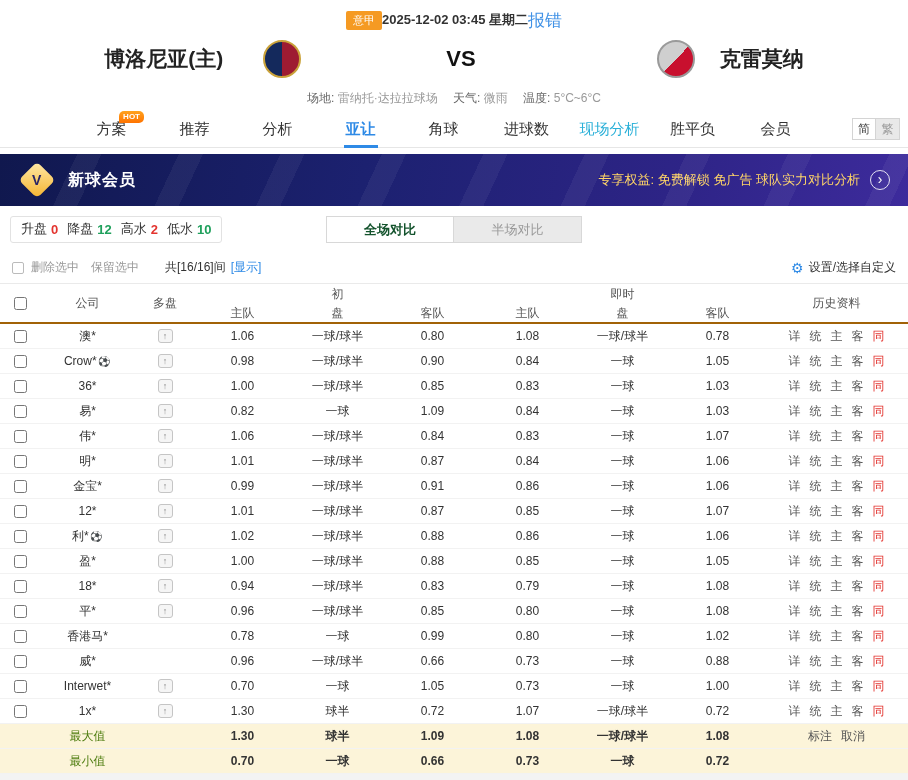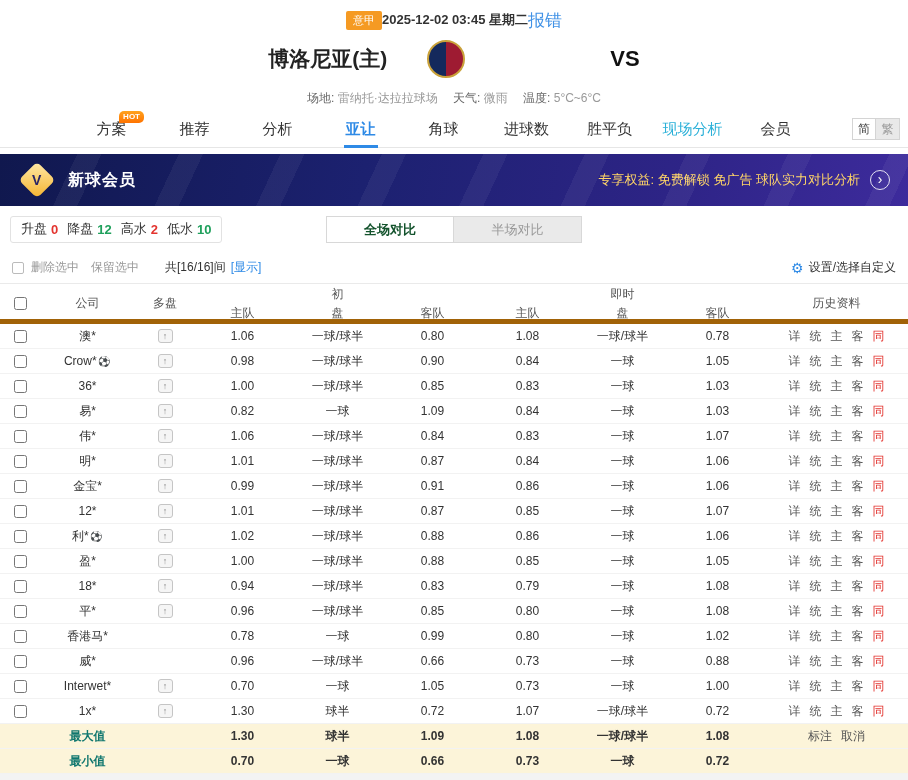--- a/index.html
+++ b/index.html
@@ -61,77 +61,81 @@
   .toolbar { height:32px; display:flex; align-items:center; padding:0 12px; border-bottom:1px solid #eaeaea; font-size:12px; color:#999; background:#fff; }
   .select-icon { width:12px; height:12px; border:1px solid #bbb; border-radius:2px; margin-right:7px; }
   .tb-btn { margin-right:12px; cursor:pointer; color:#999; }
   .count-text { color:#333; margin-left:14px; }
   .show-link { color:#2e8ae6; margin-left:5px; }
   .settings { margin-left:auto; display:flex; align-items:center; gap:5px; color:#333; cursor:pointer; }
   .gear-icon { color:#2e8ae6; font-size:14px; }
 
   
   .grid { display:grid; grid-template-columns:40px 95px 60px 95px 95px 95px 95px 95px 95px 1fr; }
-  .thead { grid-template-rows:20px 19px; height:40px; border-bottom:5px solid #a16207; font-size:12px; color:#555; }
+  .thead { grid-template-rows:20px 19px; height:40px; border-bottom:2px solid #a16207; font-size:12px; color:#555; }
   .th { display:flex; align-items:center; justify-content:center; }
   .rs1 { grid-column:1; grid-row:1/3; } .rs2 { grid-column:2; grid-row:1/3; }
   .rs3 { grid-column:3; grid-row:1/3; } .rs10 { grid-column:10; grid-row:1/3; }
   .g-init { grid-column:4/7; grid-row:1; } .g-live { grid-column:7/10; grid-row:1; }
   .s1{grid-column:4;grid-row:2} .s2{grid-column:5;grid-row:2} .s3{grid-column:6;grid-row:2}
   .s4{grid-column:7;grid-row:2} .s5{grid-column:8;grid-row:2} .s6{grid-column:9;grid-row:2}
   .trow { height:25px; border-bottom:1px solid #f2f2f2; font-size:12px; color:#333; background:#fff; }
   .cell { display:flex; align-items:center; justify-content:center; height:100%; }
   input[type=checkbox] { width:13px; height:13px; margin:0; cursor:pointer; }
   .company { color:#333; cursor:pointer; }
   .ball { font-size:10px; margin-left:2px; }
   .multi-icon { width:15px; height:14px; border:1px solid #c5c5c5; border-radius:3px; background:#f5f5f5; color:#8a8a8a; font-size:9px; line-height:12px; text-align:center; cursor:pointer; }
   .c-history { display:flex; gap:9px; }
   .hlink { color:#555; }
   .hlink.red { color:#e3342f; }
   .summary { background:#fcf4d9; }
-  .summary .label { font-weight:bold; color:#0f766e; }
+  .summary .label { font-weight:normal; color:#4d7c0f; }
   .summary .odds { font-weight:bold; }
   .bottom-strip { height:6px; background:#f3f3f3; }
 </style>
 </head>
 <body>
 
 <header class="match-header">
   <div class="top-line">
     <span class="league-badge">意甲</span>
     <span class="datetime">2025-12-02 03:45 星期二</span>
     <a class="report-error">报错</a>
   </div>
   <div class="teams-line">
     <div class="team-home">
       <span class="team-name">博洛尼亚(主)</span>
       <div class="logo logo-bologna"></div>
     </div>
     <div class="vs">VS</div>
+    <div class="team-away">
+      <div class="logo logo-cremonese"></div>
+      <span class="team-name">克雷莫纳</span>
+    </div>
   </div>
   <div class="info-line">
     <span class="info-label">场地:</span>
     <span>雷纳托·达拉拉球场</span>
     <span class="info-label">天气:</span>
     <span>微雨</span>
     <span class="info-label">温度:</span>
     <span>5°C~6°C</span>
   </div>
 </header>
 
 <nav class="nav">
   <div style="display:flex;">
       <div class="tab">方案<span class="hot-badge">HOT</span></div>
       <div class="tab">推荐</div>
       <div class="tab">分析</div>
       <div class="tab active">亚让</div>
       <div class="tab">角球</div>
       <div class="tab">进球数</div>
+      <div class="tab highlight">现场分析</div>
       <div class="tab">胜平负</div>
-      <div class="tab highlight">现场分析</div>
       <div class="tab">会员</div>
     </div>
   <div class="lang-toggle">
     <div class="lang-btn lang-simplified">简</div>
     <div class="lang-btn lang-traditional">繁</div>
   </div>
 </nav>
 
 <div class="banner">
   <div class="vip-diamond">

